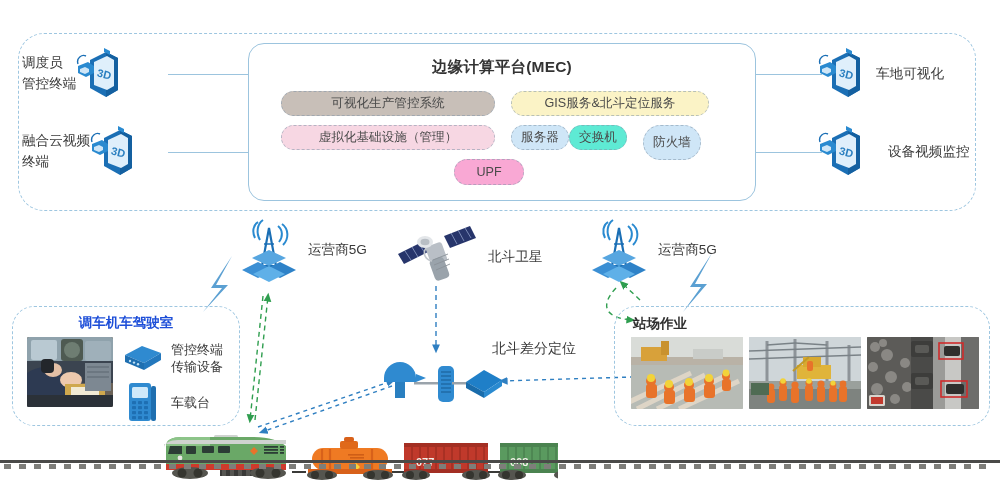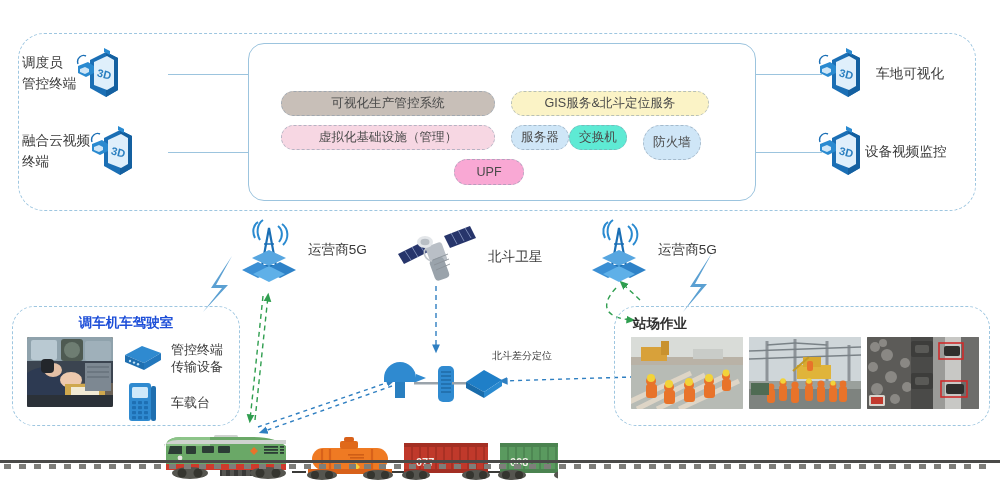--- a/index.html
+++ b/index.html
@@ -92,21 +92,21 @@
   #yard-title{
     position:absolute;left:18px;top:8px;
     font-size:13.5px;font-weight:bold;color:#2f2f2f;
   }
   .yard-photos{position:absolute;left:16px;top:30px;display:flex;gap:6px;}
   .yard-photo{width:112px;height:72px;border-radius:1px;overflow:hidden;position:relative;}
 
   
   #bd-diff{left:380px;top:352px;}
   #bd-diff-label{
-    position:absolute;left:492px;top:349px;font-size:10px;color:#3a3a3a;white-space:nowrap;
+    position:absolute;left:492px;top:340px;font-size:14px;color:#3a3a3a;white-space:nowrap;
   }
 
   
   #train{left:158px;top:424px;}
   #rail{left:0px;top:460px;width:1000px;height:12px;}
 
   
   #links{position:absolute;left:0;top:0;width:1000px;height:485px;pointer-events:none;}
 </style>
 </head>
@@ -140,20 +140,21 @@
 </svg>
 
 <div class="abs" id="top-zone"></div>
 
 <div class="abs lead" id="lead-1"></div>
 <div class="abs lead" id="lead-2"></div>
 <div class="abs lead" id="lead-3"></div>
 <div class="abs lead" id="lead-4"></div>
 
 <div class="abs" id="mec-panel">
+  <div id="mec-title">边缘计算平台(MEC)</div>
 
   <div class="tag d" id="tag-visual">可视化生产管控系统</div>
   <div class="tag d" id="tag-gis">GIS服务&amp;北斗定位服务</div>
   <div class="tag d" id="tag-virtual">虚拟化基础设施（管理）</div>
   <div class="tag d" id="tag-server">服务器</div>
   <div class="tag d" id="tag-switch">交换机</div>
   <div class="tag d" id="tag-firewall">防火墙</div>
   <div class="tag d" id="tag-upf">UPF</div>
 </div>
 
@@ -219,21 +220,21 @@
       <polygon points="14,18 30,10 42,16 42,48 30,55 14,46" fill="#1b6fb5"></polygon>
       <polygon points="30,10 42,16 42,48 30,55" fill="#1460a0"></polygon>
       <polygon points="18,20 31,14 38,18 38,44 31,48 18,43" fill="#dfeffb"></polygon>
       <text x="28" y="36" font-size="11" font-weight="bold" fill="#2a7fc0" text-anchor="middle" transform="rotate(14 28 33)" font-family="Liberation Sans, sans-serif">3D</text>
       <polygon points="28,6 34,9 34,13 28,10" fill="#2a8ad0"></polygon>
       <polygon points="2,24 12,20 18,24 18,31 10,35 2,31" fill="#2a8ad0"></polygon>
       <polygon points="4,27 9,25 13,27 13,30 9,32 4,30" fill="#cfe6f7"></polygon>
       <path d="M2,22 C0,16 6,12 10,14" stroke="#1b6fb5" stroke-width="1.4" fill="none"></path>
     </svg>
   </div>
-  <div class="term-label" style="margin-left:1px">
+  <div class="term-label" style="margin-left:24px">
     <div>设备视频监控</div>
   </div>
 </div>
 
 <div class="netgroup" id="tower-left">
   <svg width="62" height="72" viewBox="0 0 62 72">
     <path d="M20,8 C15,11 14,18 17,24" stroke="#2a8ad0" stroke-width="2" fill="none"></path>
     <path d="M25,6 C19,10 18,19 22,26" stroke="#2a8ad0" stroke-width="2" fill="none"></path>
     <path d="M40,12 C45,16 45,23 41,28" stroke="#2a8ad0" stroke-width="2" fill="none"></path>
     <path d="M44,10 C51,15 51,25 45,31" stroke="#2a8ad0" stroke-width="2" fill="none"></path>

